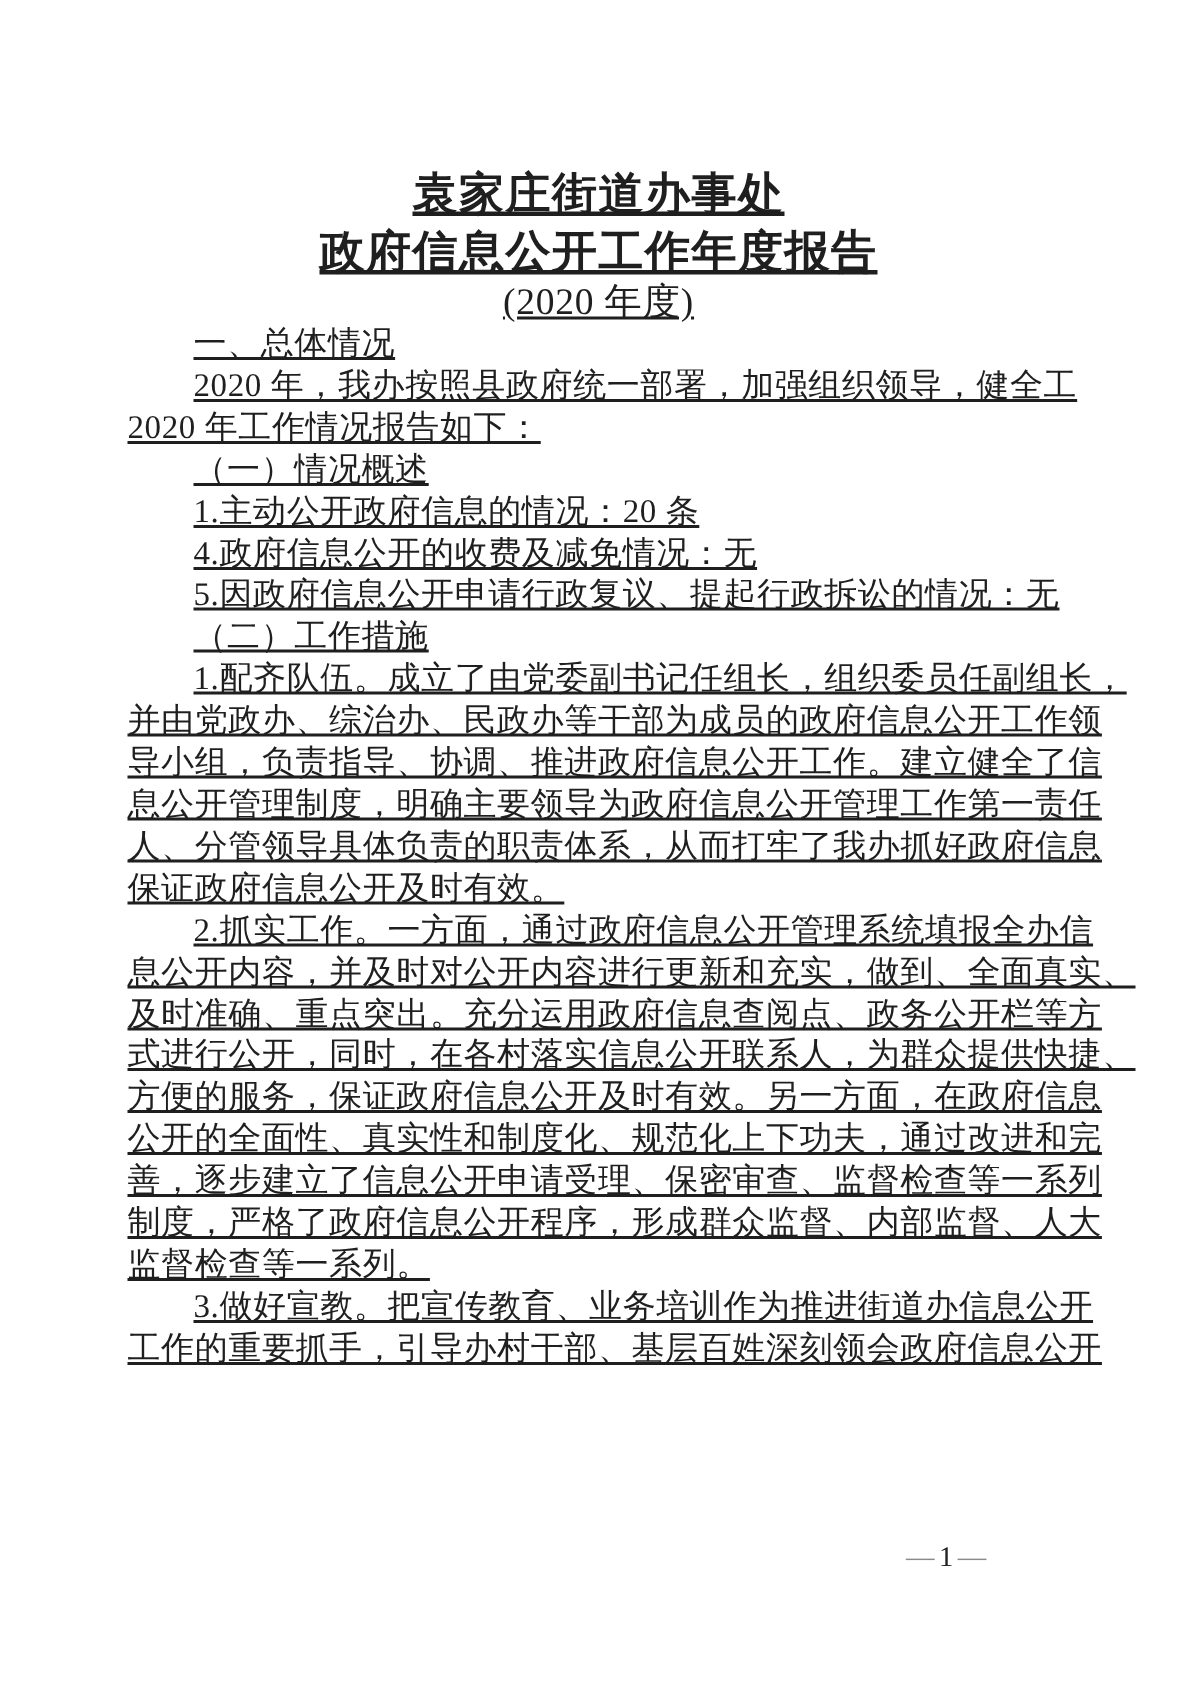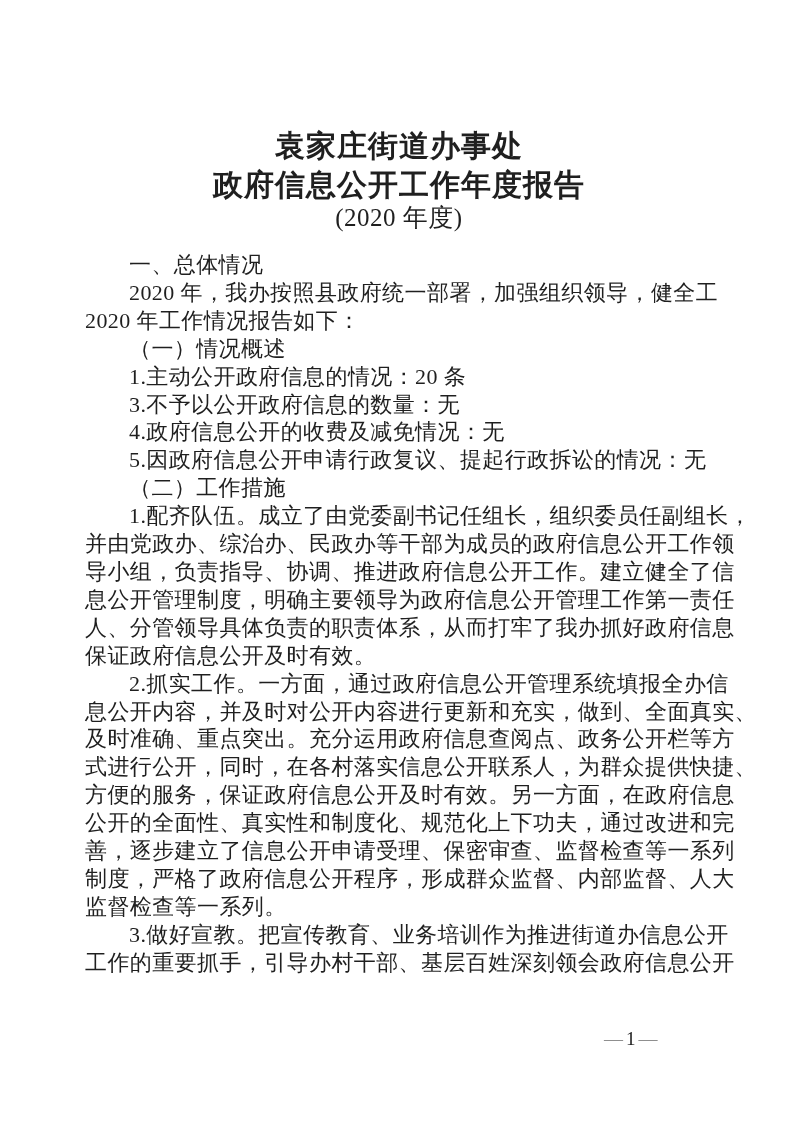--- a/index.html
+++ b/index.html
@@ -8,42 +8,42 @@
     width: 793px;
     height: 1122px;
     background: #ffffff;
     color: #1f1f1f;
     font-family: "Liberation Serif", "DejaVu Serif", serif;
     overflow: hidden;
   }
   .content {
     position: absolute;
     left: 85px;
-    top: 126px;
+    top: 110px;
     width: 628px;
+    text-decoration: underline;
   }
   .title-line {
     font-size: 30px;
     font-weight: bold;
     text-align: center;
     line-height: 39px;
     letter-spacing: 1px;
     white-space: nowrap;
   }
   .subtitle {
     font-size: 25px;
     text-align: center;
     line-height: 27px;
     letter-spacing: 0.5px;
   }
   .body-text {
     font-size: 22px;
     line-height: 27.9px;
     letter-spacing: 0.4px;
-    margin-top: 20px;
   }
   .line { white-space: nowrap; }
   .indent { padding-left: 44px; }
   .footer {
     position: absolute;
     left: 604px;
     top: 1029px;
     font-size: 19px;
     line-height: 20px;
     letter-spacing: 1px;
@@ -64,21 +64,20 @@
 
     <div class="body-text">
       <div class="line indent">一、总体情况</div>
 
       <div class="line indent">2020 年，我办按照县政府统一部署，加强组织领导，健全工</div>
       <div class="line">2020 年工作情况报告如下：</div>
 
       <div class="line indent">（一）情况概述</div>
 
       <div class="line indent">1.主动公开政府信息的情况：20 条</div>
-      <div class="line indent">3.不予以公开政府信息的数量：无</div>
       <div class="line indent">4.政府信息公开的收费及减免情况：无</div>
       <div class="line indent">5.因政府信息公开申请行政复议、提起行政拆讼的情况：无</div>
 
       <div class="line indent">（二）工作措施</div>
 
       <div class="line indent">1.配齐队伍。成立了由党委副书记任组长，组织委员任副组长，</div>
       <div class="line">并由党政办、综治办、民政办等干部为成员的政府信息公开工作领</div>
       <div class="line">导小组，负责指导、协调、推进政府信息公开工作。建立健全了信</div>
       <div class="line">息公开管理制度，明确主要领导为政府信息公开管理工作第一责任</div>
       <div class="line">人、分管领导具体负责的职责体系，从而打牢了我办抓好政府信息</div>

